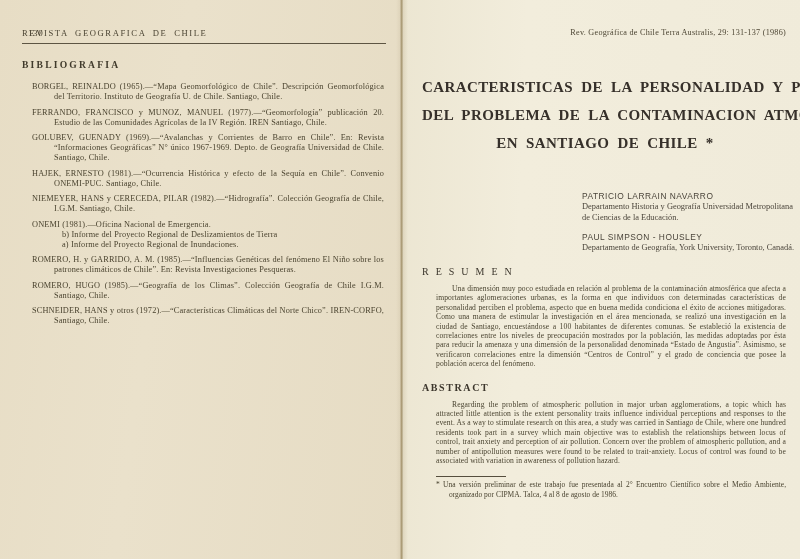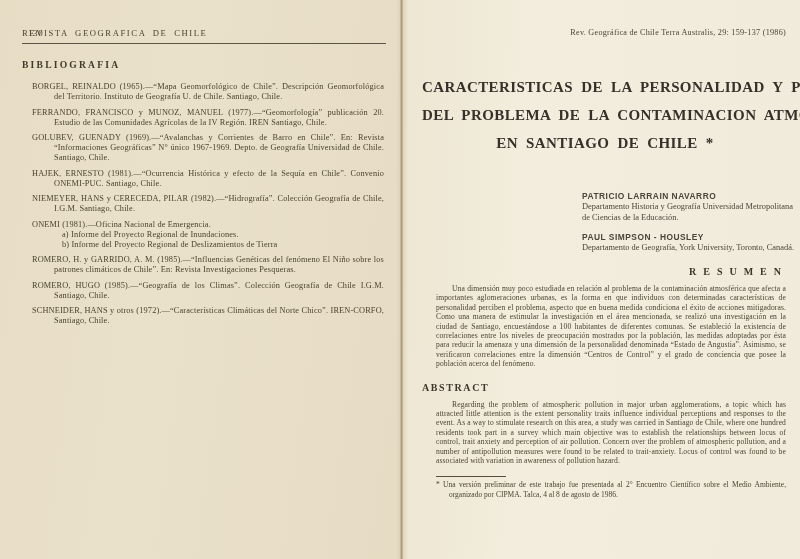--- a/index.html
+++ b/index.html
@@ -52,24 +52,24 @@
     margin-top:36px; text-align:center; font-weight:bold;
     font-size:15px; line-height:28px; letter-spacing:0.4px; word-spacing:4px;
     color:#36302a;
   }
   .title-line { white-space:nowrap; }
   .authors {
     margin:34px 0 0 160px; width:212px;
     font-family:"Liberation Sans", sans-serif;
     font-size:8.4px; line-height:10.8px; color:#4b453b;
   }
-  .author-name { font-weight:bold; letter-spacing:0.5px; }
+  .author-name { font-weight:normal; letter-spacing:0.5px; }
   .author-aff { margin-bottom:9px;font-family:Liberation Serif, serif; }
   .resumen-heading {
-    text-align:right; font-weight:bold; font-size:10px;
+    text-align:left; font-weight:normal; font-size:10px;
     letter-spacing:7px; margin:12px 0 7px 0; color:#3c362c;
   }
   .body-par {
     font-size:7.6px; line-height:9.4px; text-align:justify;
     text-indent:16px; letter-spacing:0.1px;
     margin:0 2px 0 14px; color:#4a4431;
   }
   .abstract-heading {
     font-weight:bold; font-size:10px;
     letter-spacing:1.6px; margin:13px 0 7px 0; color:#3c362c;
@@ -98,31 +98,31 @@
     <div class="bib-heading">BIBLIOGRAFIA</div>
 
     <div class="bib-list">
       <div class="bib-entry">BORGEL, REINALDO (1965).—“Mapa Geomorfológico de Chile”. Descripción Geomorfológica del Territorio. Instituto de Geografía U. de Chile. Santiago, Chile.</div>
       <div class="bib-entry">FERRANDO, FRANCISCO y MUNOZ, MANUEL (1977).—“Geomorfología” publicación 20. Estudio de las Comunidades Agrícolas de la IV Región. IREN Santiago, Chile.</div>
       <div class="bib-entry">GOLUBEV, GUENADY (1969).—“Avalanchas y Corrientes de Barro en Chile”. En: Revista “Informaciones Geográficas” N° único 1967-1969. Depto. de Geografía Universidad de Chile. Santiago, Chile.</div>
       <div class="bib-entry">HAJEK, ERNESTO (1981).—“Ocurrencia Histórica y efecto de la Sequía en Chile”. Convenio ONEMI-PUC. Santiago, Chile.</div>
       <div class="bib-entry">NIEMEYER, HANS y CERECEDA, PILAR (1982).—“Hidrografía”. Colección Geografía de Chile, I.G.M. Santiago, Chile.</div>
       <div class="bib-entry">
         <span>ONEMI (1981).—Oficina Nacional de Emergencia.</span>
+        <div class="bib-sub">b) Informe del Proyecto Regional de Deslizamientos de Tierra</div>
         <div class="bib-sub">a) Informe del Proyecto Regional de Inundaciones.</div>
-        <div class="bib-sub">b) Informe del Proyecto Regional de Deslizamientos de Tierra</div>
       </div>
       <div class="bib-entry">ROMERO, H. y GARRIDO, A. M. (1985).—“Influencias Genéticas del fenómeno El Niño sobre los patrones climáticos de Chile”. En: Revista Investigaciones Pesqueras.</div>
       <div class="bib-entry">ROMERO, HUGO (1985).—“Geografía de los Climas”. Colección Geografía de Chile I.G.M. Santiago, Chile.</div>
       <div class="bib-entry">SCHNEIDER, HANS y otros (1972).—“Características Climáticas del Norte Chico”. IREN-CORFO, Santiago, Chile.</div>
     </div>
   </div>
 
   <div class="page-right">
-    <div class="rp-head">Rev. Geográfica de Chile Terra Australis, 29: 159-137 (1986)</div>
+    <div class="rp-head">Rev. Geográfica de Chile Terra Australis, 29: 131-137 (1986)</div>
 
     <div class="article-title">
       <div class="title-line">CARACTERISTICAS DE LA PERSONALIDAD Y PERCEPCION</div>
       <div class="title-line">DEL PROBLEMA DE LA CONTAMINACION ATMOSFERICA</div>
       <div class="title-line">EN SANTIAGO DE CHILE *</div>
     </div>
 
     <div class="authors">
       <div class="author-name">PATRICIO LARRAIN NAVARRO</div>
       <div class="author-aff">Departamento Historia y Geografía Universidad Metropolitana de Ciencias de la Educación.</div>

